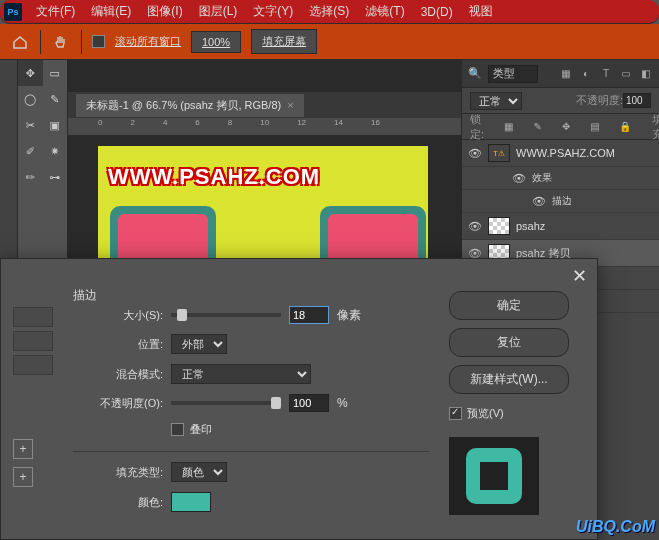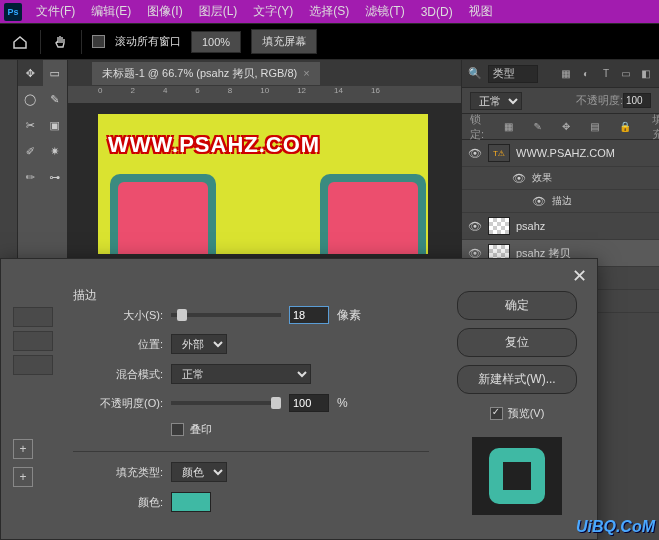--- a/index.html
+++ b/index.html
@@ -1,36 +1,36 @@
 <!DOCTYPE html>
 <html><head>
 <meta charset="utf-8">
 <style>
 * { margin: 0; padding: 0; box-sizing: border-box; font-family: "Microsoft YaHei", Arial, sans-serif; }
 body { background: #535353; width: 659px; height: 540px; overflow: hidden; position: relative; color: #ddd; font-size: 11px; }
 
-.menubar { background: #a21caf; height: 24px; display: flex; align-items: center; padding-left: 4px; border-bottom: 1px solid #2a2a2a; }
+.menubar { background: #b91c1c; height: 24px; display: flex; align-items: center; padding-left: 4px; border-bottom: 1px solid #2a2a2a; border-radius: 10px; }
 .ps-logo { width: 18px; height: 18px; background: #001e36; color: #31a8ff; display: flex; align-items: center; justify-content: center; font-size: 9px; font-weight: bold; border-radius: 2px; margin-right: 6px; }
 .menu-item { padding: 19px 8px; font-size: 12px; cursor: pointer; }
 
-.optionbar { background: #000000; height: 36px; display: flex; align-items: center; padding: 0 10px; gap: 10px; border-bottom: 1px solid #2a2a2a; }
+.optionbar { background: #c2410c; height: 36px; display: flex; align-items: center; padding: 0 10px; gap: 10px; border-bottom: 1px solid #2a2a2a; text-decoration: underline; }
 .home-icon { width: 20px; height: 20px; display: flex; align-items: center; justify-content: center; }
 .move-icon { width: 20px; height: 20px; display: flex; align-items: center; justify-content: center; }
 .divider-v { width: 1px; height: 24px; background: #2a2a2a; }
 .checkbox { width: 13px; height: 13px; border: 1px solid #888; background: #3a3a3a; }
 .opt-btn { background: #4a4a4a; border: 1px solid #2a2a2a; padding: 4px 10px; font-size: 11px; color: #ddd; cursor: pointer; }
 
 .main-area { display: flex; height: calc(100% - 60px); }
 .left-rail { width: 18px; background: #424242; border-right: 1px solid #2a2a2a; }
 .toolbox { width: 50px; background: #535353; display: grid; grid-template-columns: 1fr 1fr; grid-auto-rows: 26px; border-right: 1px solid #2a2a2a; }
 .tool { display: flex; align-items: center; justify-content: center; cursor: pointer; color: #ccc; }
 .tool.active { background: #3a3a3a; }
 
 .canvas-wrap { flex: 1; background: #2a2a2a; display: flex; flex-direction: column; }
-.tab-bar { height: 26px; background: #383838; display: flex; align-items: center; padding-left: 24px; }
+.tab-bar { height: 26px; background: #383838; display: flex; align-items: center; padding-left: 8px; margin-top: 32px; }
 .doc-tab { background: #535353; padding: 4px 10px; font-size: 11px; color: #ddd; display: flex; align-items: center; gap: 6px; }
 .tab-x { color: #999; cursor: pointer; }
 .ruler-h { height: 18px; background: #4a4a4a; border-bottom: 1px solid #2a2a2a; display: flex; font-size: 8px; color: #aaa; padding-left: 30px; gap: 28px; }
 .canvas { flex: 1; background: #2a2a2a; padding: 10px 10px 0 30px; position: relative; }
 .art { width: 330px; height: 140px; background: #dae330; position: relative; overflow: hidden; }
 .big-text { position: absolute; top: 18px; left: 10px; font-size: 22px; font-weight: 900; color: #fff; text-shadow: 2px 2px 0 #c00, -2px -2px 0 #c00, 2px -2px 0 #c00, -2px 2px 0 #c00; letter-spacing: 1px; white-space: nowrap; }
 .letters { position: absolute; top: 68px; left: 20px; display: flex; gap: 120px; }
 .letter { width: 90px; height: 80px; position: relative; }
 .letter::before { content: ""; position: absolute; inset: -8px; background: #3a8b80; border-radius: 10px; }
 .letter-inner { position: absolute; inset: 0; background: #ec4e6e; border-radius: 6px; }
@@ -77,21 +77,21 @@
 .slider { flex: 0 0 110px; height: 4px; background: #3a3a3a; position: relative; }
 .slider-handle { position: absolute; width: 10px; height: 12px; background: #ccc; top: -4px; border-radius: 2px; }
 .num-input { width: 40px; background: #2a2a2a; border: 1px solid #5a9dd6; color: #fff; font-size: 11px; padding: 2px 3px; text-align: left; }
 .num-input.plain { border: 1px solid #222; }
 .unit { font-size: 12px; color: #ddd; }
 .small-select { background: #3a3a3a; border: 1px solid #2a2a2a; color: #ddd; padding: 2px 6px; font-size: 11px; }
 .check-row { display: flex; align-items: center; gap: 6px; margin-left: 98px; margin-bottom: 14px; }
 .hr { border: none; border-top: 1px solid #3a3a3a; margin: 4px 0 10px; }
 .color-swatch { width: 40px; height: 20px; background: #3fb9a4; border: 1px solid #222; cursor: pointer; }
 
-.dialog-right { width: 136px; display: flex; flex-direction: column; gap: 8px; align-items: center; padding-top: 4px; }
+.dialog-right { width: 136px; display: flex; flex-direction: column; gap: 8px; align-items: flex-start; padding-top: 4px; }
 .dlg-btn { width: 120px; padding: 5px 0; background: #4a4a4a; border: 1px solid #2a2a2a; border-radius: 12px; color: #ddd; font-size: 12px; cursor: pointer; text-align: center; }
 .preview-check { display: flex; align-items: center; gap: 5px; margin-top: 4px; }
 .preview-check .checkbox.checked { background: #3a3a3a; position: relative; }
 .preview-check .checkbox.checked::after { content: "✓"; position: absolute; color: #ddd; font-size: 10px; left: 1px; top: -2px; }
 .preview-swatch { width: 90px; height: 78px; background: #212121; margin-top: 8px; display: flex; align-items: center; justify-content: center; }
 .preview-shape { width: 56px; height: 56px; border: 14px solid #3fb9a4; border-radius: 10px; }
 
 .watermark { position: absolute; right: 4px; bottom: 4px; font-size: 16px; font-weight: 900; font-style: italic; color: #4aa8ff; text-shadow: 1px 1px 0 #003; }
 .ruler-tick { display:inline-block; }
 </style>

